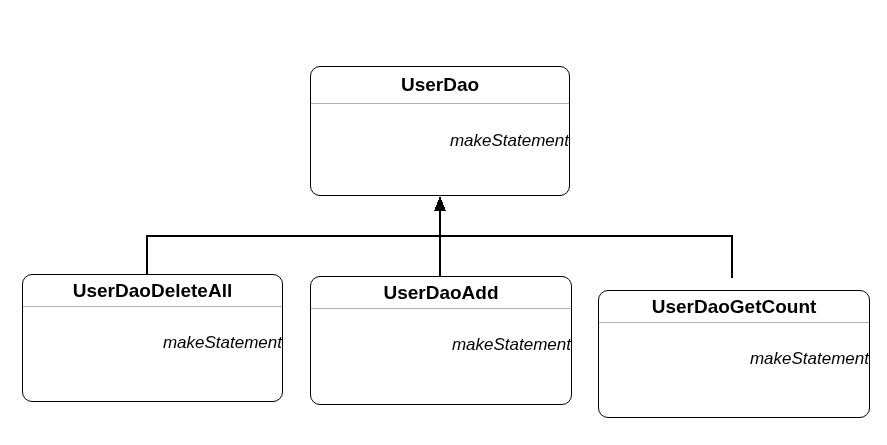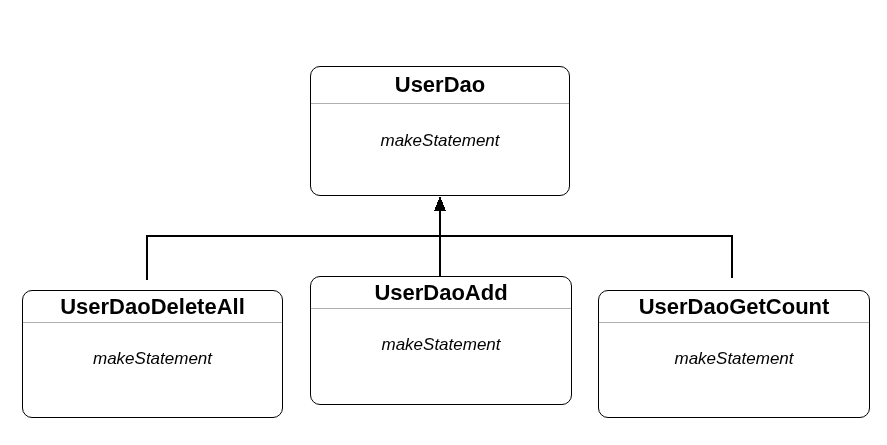--- a/index.html
+++ b/index.html
@@ -30,42 +30,42 @@
     border: 1.5px solid #000000;
     border-radius: 10px;
     box-sizing: border-box;
     overflow: hidden;
   }
   .class-header {
     display: flex;
     align-items: center;
     justify-content: center;
     font-weight: bold;
-    font-size: 22px;
+    font-size: 19px;
     height: 31px;
   }
   .class-box.parent .class-header {
     height: 36px;
   }
   .class-divider {
     height: 1px;
     background: #b0b0b0;
     width: 100%;
   }
   .class-method {
-    text-align: center;
+    text-align: right;
     font-style: italic;
     font-size: 17px;
     padding-top: 26px;
   }
   .class-box.parent .class-method {
     padding-top: 27px;
   }
   #box-userdao     { left: 310px; top: 66px;  width: 260px; height: 130px; }
-  #box-deleteall   { left: 22px;  top: 290px; width: 261px; height: 128px; }
+  #box-deleteall   { left: 22px;  top: 274px; width: 261px; height: 128px; }
   #box-add         { left: 310px; top: 276px; width: 262px; height: 129px; }
   #box-getcount    { left: 598px; top: 290px; width: 272px; height: 128px; }
 </style>
 </head>
 <body>
 
 <div class="canvas">
 
   <svg class="connector-layer" width="887" height="445" viewBox="0 0 887 445" shape-rendering="crispEdges">
 

